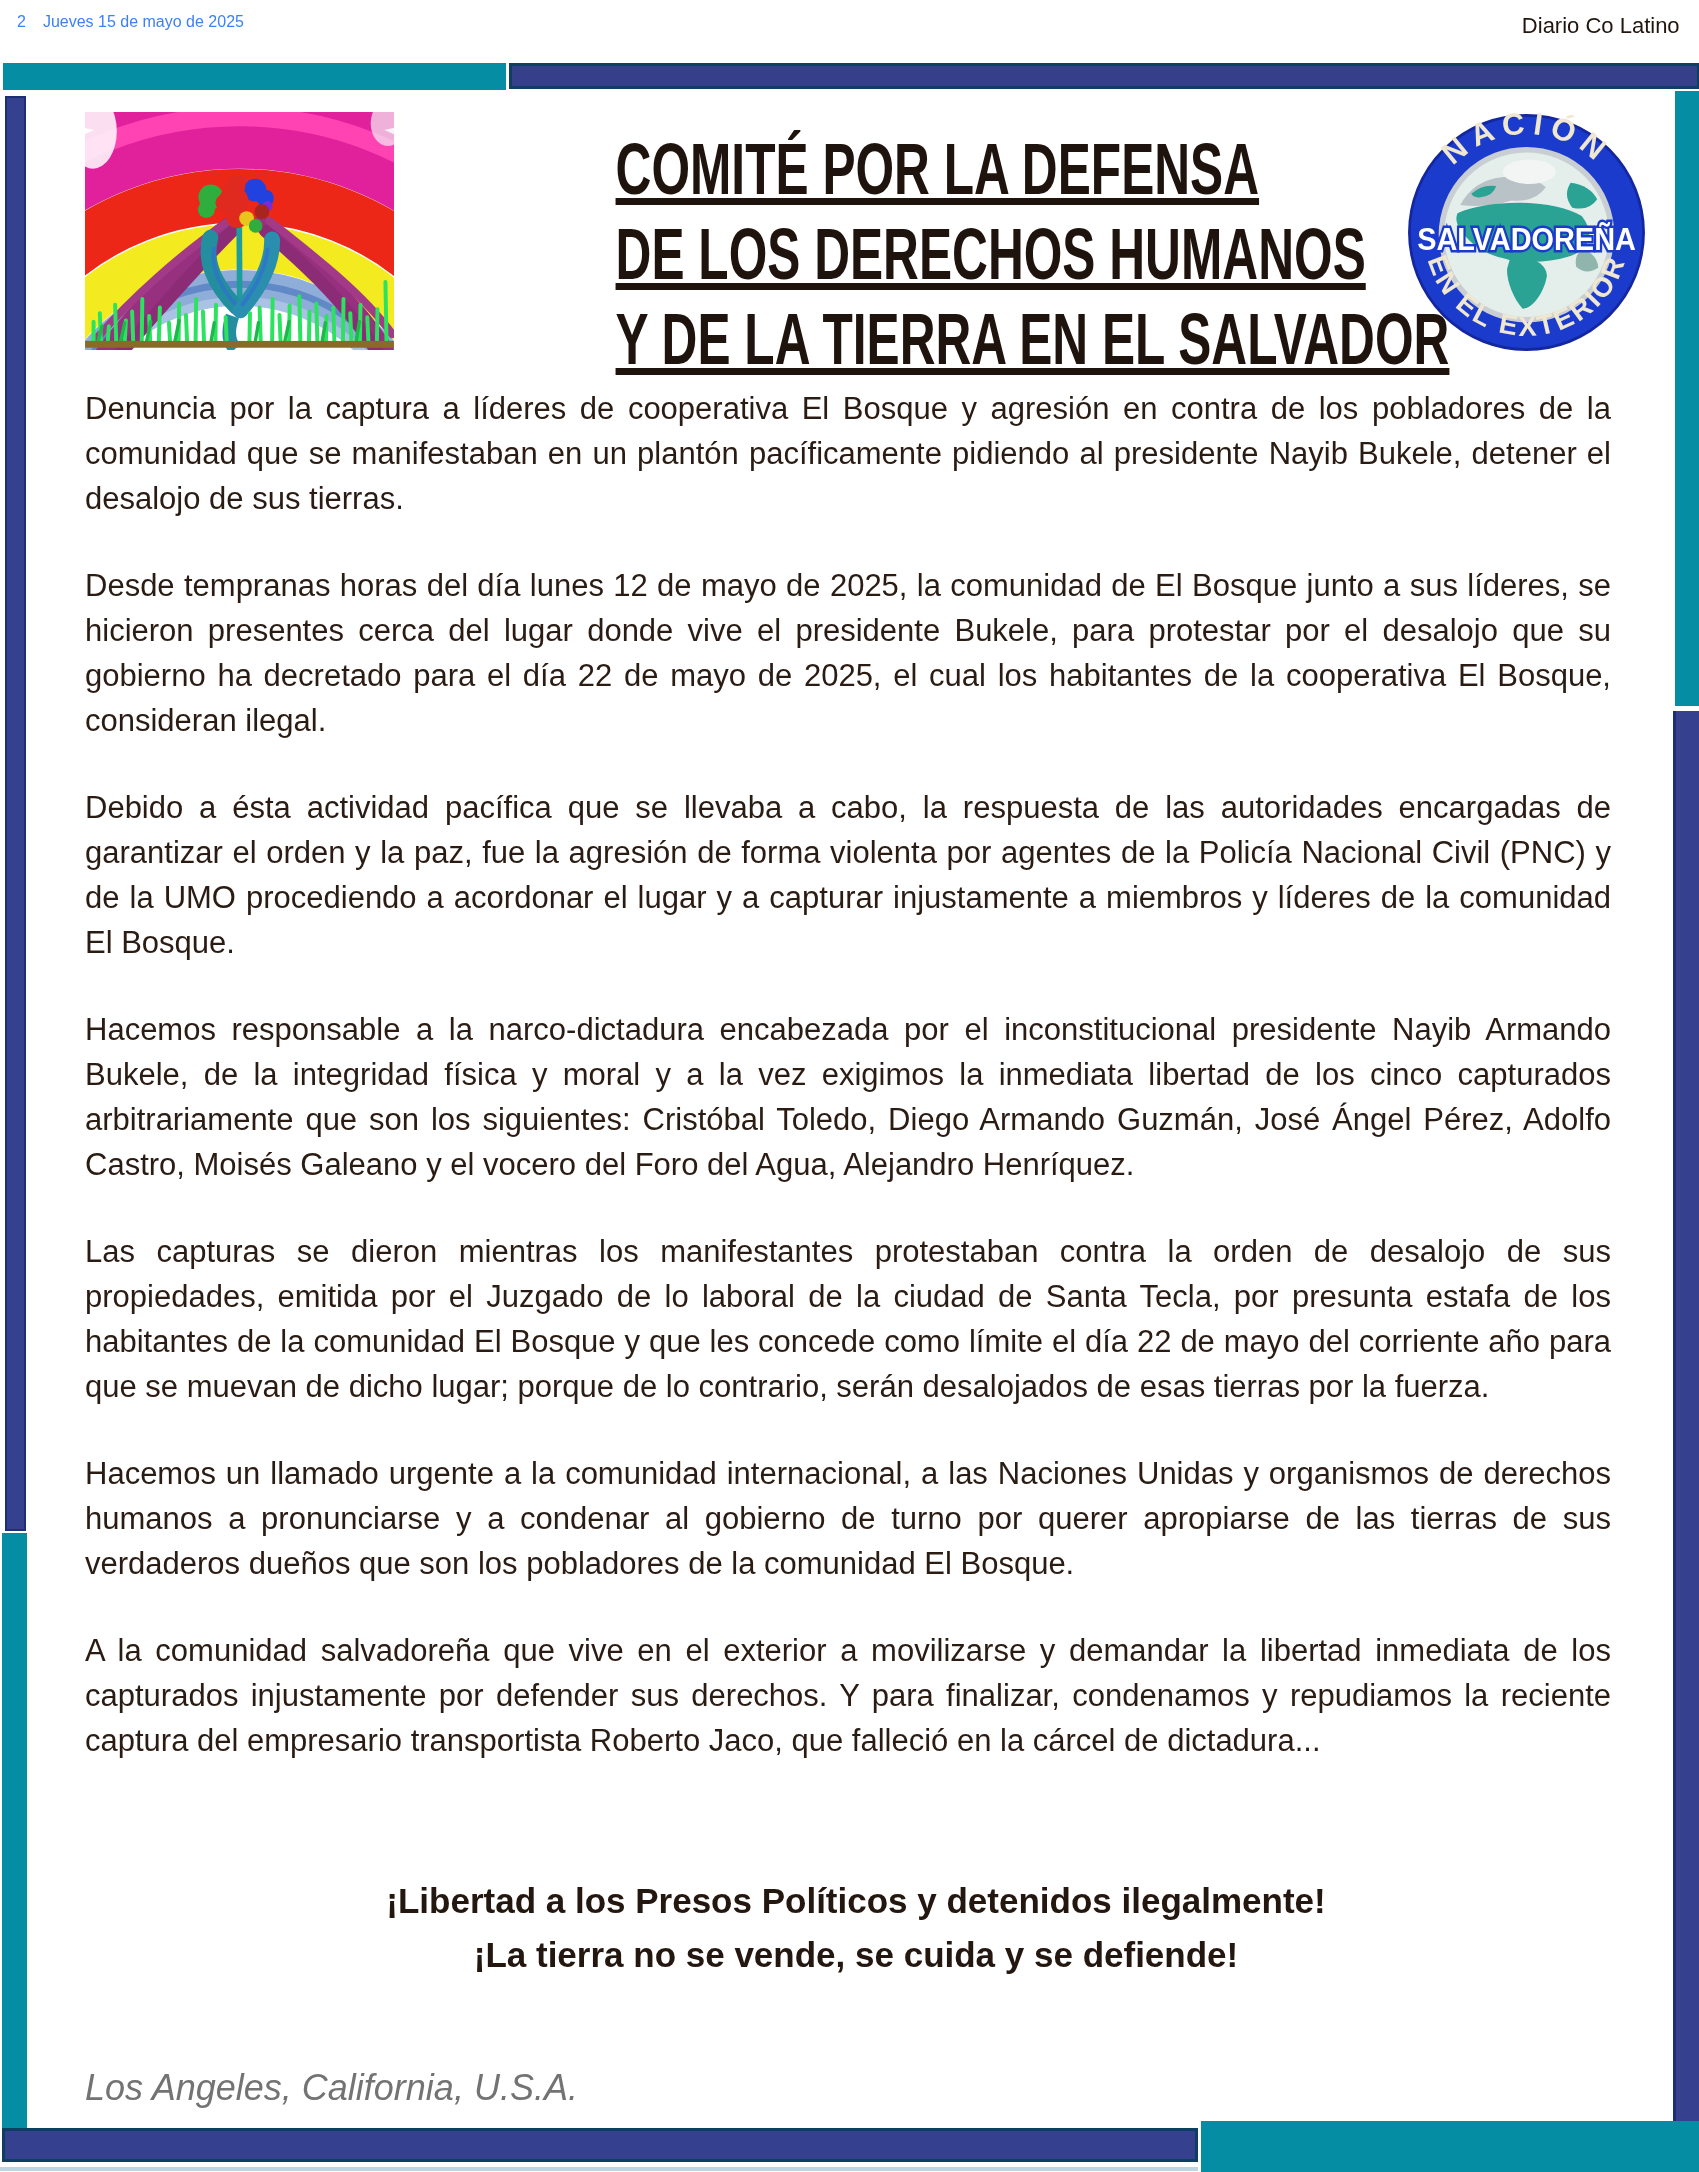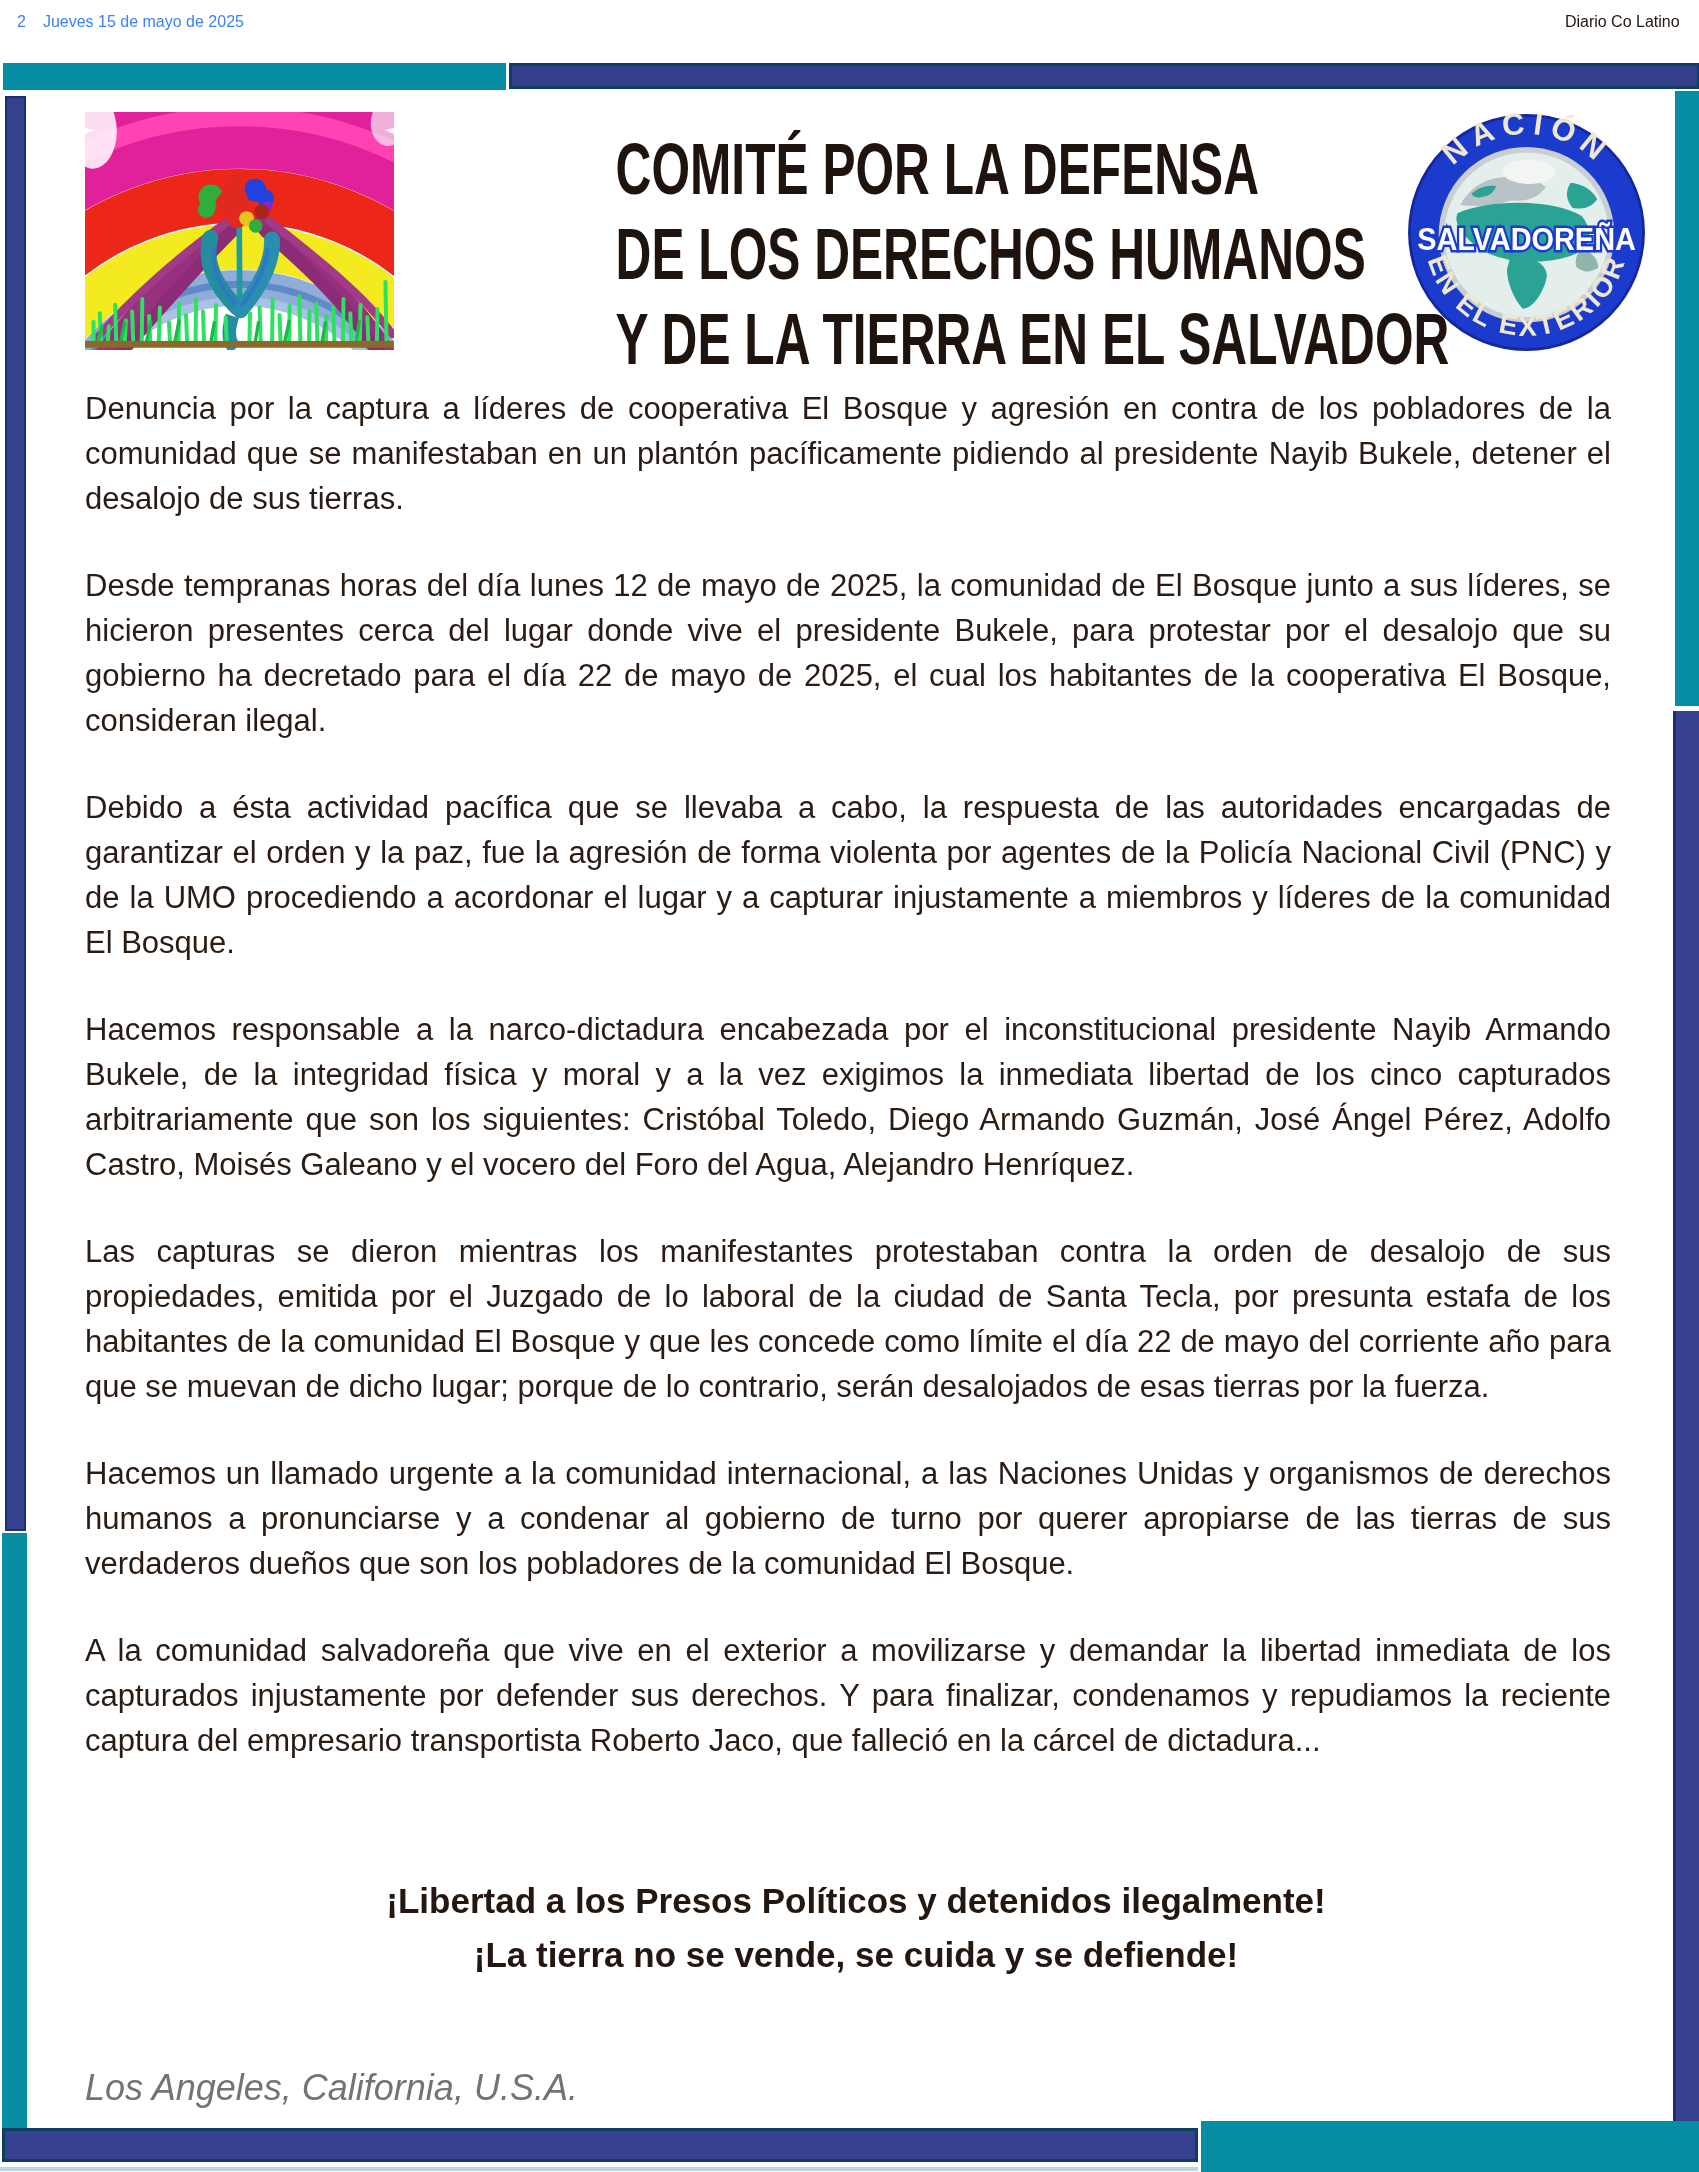--- a/index.html
+++ b/index.html
@@ -6,42 +6,42 @@
   body{
     width:1700px;height:2172px;position:relative;background:#ffffff;
     font-family:"Liberation Sans", sans-serif;overflow:hidden;
   }
   .hdr-left{
     position:absolute;top:12.5px;left:17px;font-size:16px;color:#3b82f6;
     letter-spacing:0px;white-space:nowrap;
   }
   .hdr-left .pgnum{margin-right:17px;}
   .hdr-right{
-    position:absolute;top:12.5px;right:20.4px;font-size:16px;color:#22150e;white-space:nowrap;
+    position:absolute;top:12.5px;right:20.4px;font-size:22px;color:#22150e;white-space:nowrap;
   }
   
   .bar{position:absolute;}
   .bar-top-teal{left:2.8px;top:63px;width:503px;height:27px;background:#048da3;}
   .bar-top-navy{left:509px;top:63px;width:1191px;height:26px;background:#36408a;
     border:3.4px solid #0e3e63;box-sizing:border-box;}
   .bar-left-navy{left:4.5px;top:96px;width:21.5px;height:1435px;background:#35418f;
     border:2.3px solid #1b2f72;box-sizing:border-box;}
   .bar-left-teal{left:2.3px;top:1533px;width:25px;height:595px;background:#048da3;}
   .bar-right-teal{left:1675px;top:91px;width:25px;height:615px;background:#048da3;}
   .bar-right-navy{left:1673px;top:711px;width:26px;height:1411px;background:#35418f;
     border-left:3.4px solid #1b2f72;box-sizing:border-box;}
   .bar-bottom-navy{left:2.3px;top:2128px;width:1196px;height:34px;background:#35418f;
     border:3.4px solid #0d3f63;box-sizing:border-box;}
   .bar-bottom-thin{left:0px;top:2167px;width:1198px;height:4px;background:#bcd5e1;}
   .bar-bottom-teal{left:1201px;top:2121px;width:499px;height:51px;background:#048da3;}
 
   
   .title{
     position:absolute;left:465px;top:126px;width:941px;text-align:center;
-    color:#1e130d;font-weight:bold;
+    color:#1e130d;font-weight:bold;text-decoration:underline;
   }
   .title .tline{
     font-size:73px;line-height:85px;white-space:nowrap;
     transform:scaleX(0.68);transform-origin:50% 50%;
   }
 
   
   .artwork{position:absolute;left:85px;top:112px;width:309px;height:238px;}
   .logo{position:absolute;left:1405px;top:111px;width:243px;height:243px;}
   .logo text{font-family:"Liberation Sans", sans-serif;font-weight:bold;}

